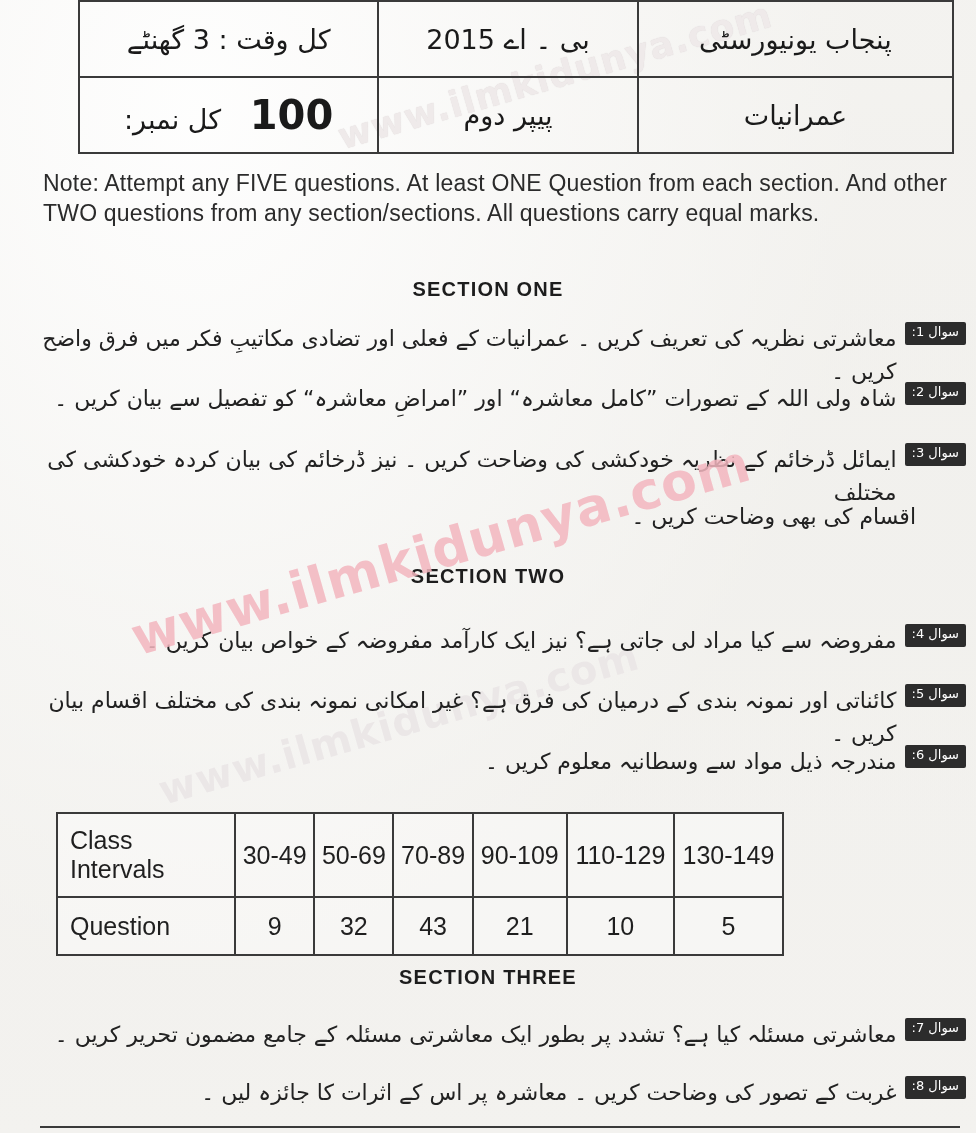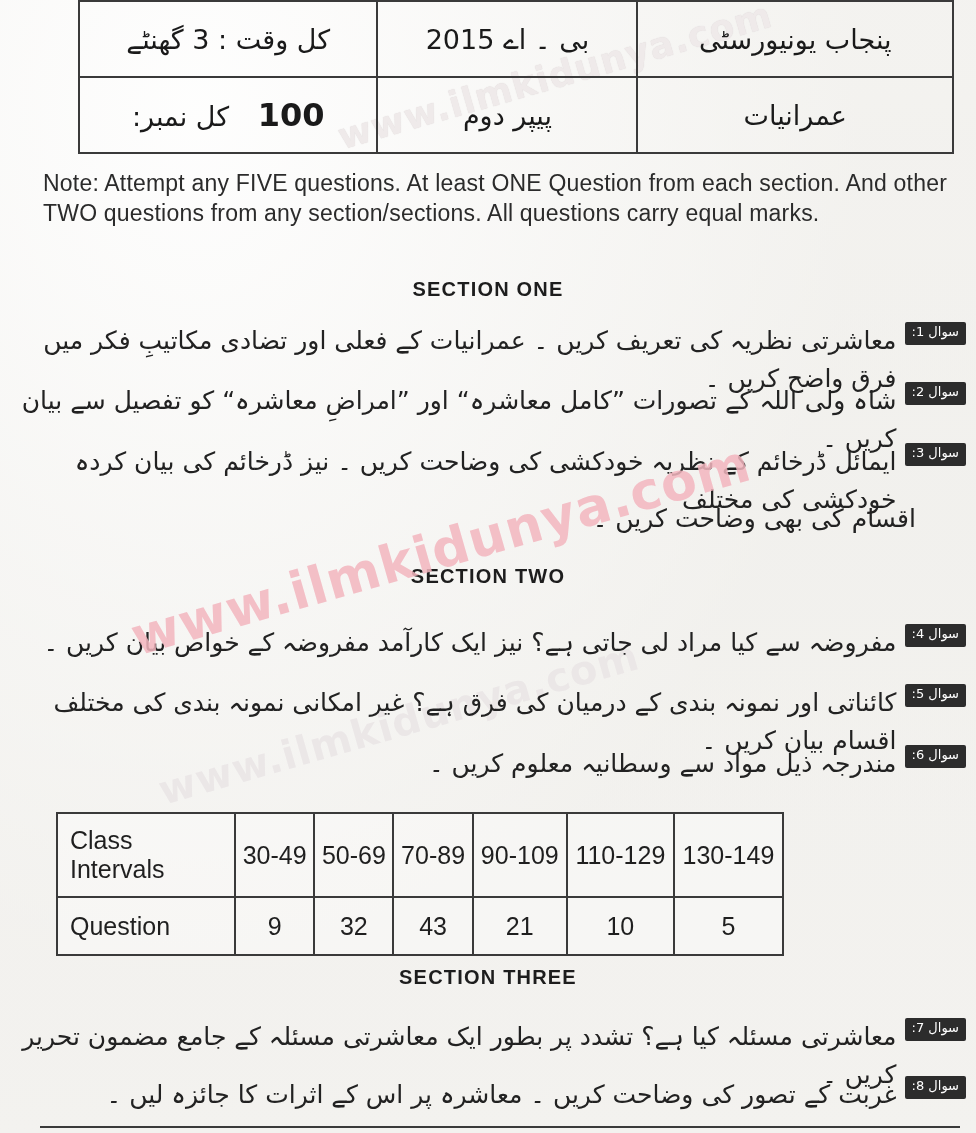--- a/index.html
+++ b/index.html
@@ -73,21 +73,21 @@
     padding: 0 6px;
   }
   .urdu {
     font-family: "DejaVu Sans", sans-serif;
     direction: rtl;
     unicode-bidi: isolate;
   }
   .cell-time { width: 300px; }
   .cell-mid  { width: 260px; }
   .cell-right{ width: 316px; }
-  .big-num { font-size: 32px; font-weight: 700; margin-left: 20px; }
+  .big-num { font-size: 40px; font-weight: 700; margin-left: 20px; }
 
   
   .note {
     position: absolute;
     left: 43px;
     top: 168px;
     width: 908px;
     font-size: 23px;
     line-height: 1.32;
     color: #2b2b2b;
@@ -125,21 +125,21 @@
     font-weight: 400;
     padding: 3px 7px 5px 7px;
     border-radius: 2px;
     line-height: 1.15;
     white-space: nowrap;
     flex: 0 0 auto;
     direction: rtl;
   }
   .qtext {
     font-family: "DejaVu Sans", sans-serif;
-    font-size: 25px;
+    font-size: 22px;
     line-height: 1.5;
     direction: rtl;
     text-align: right;
     color: #222;
     max-width: 880px;
   }
 
   
   .data-table {
     position: absolute;

